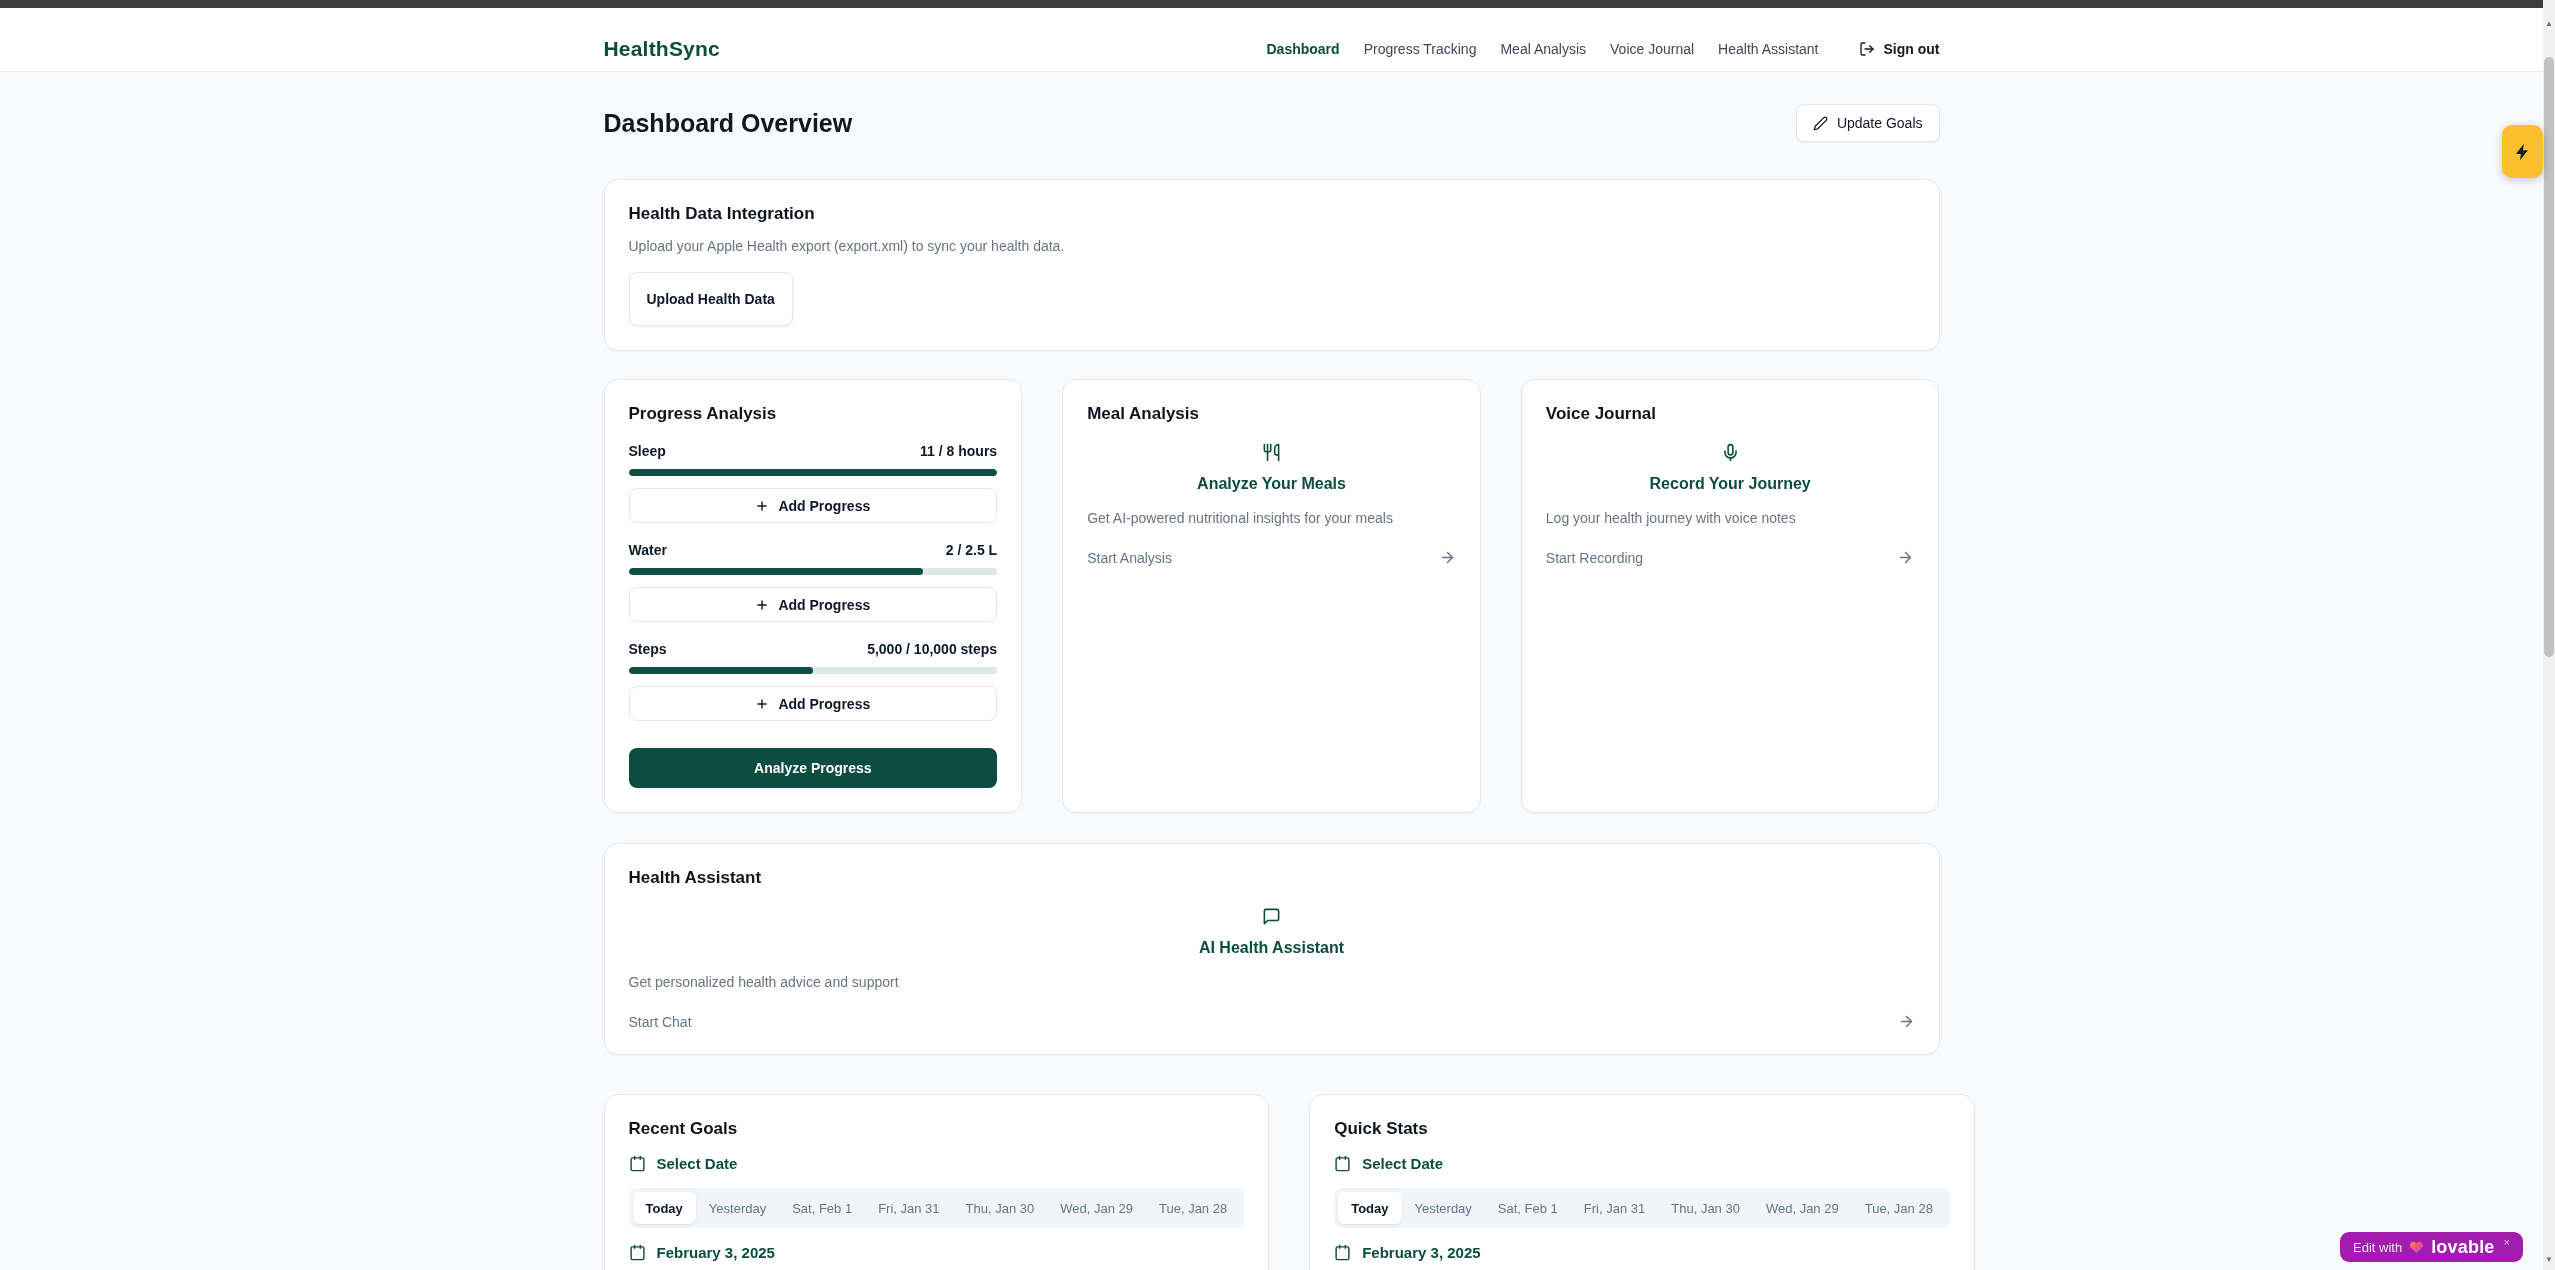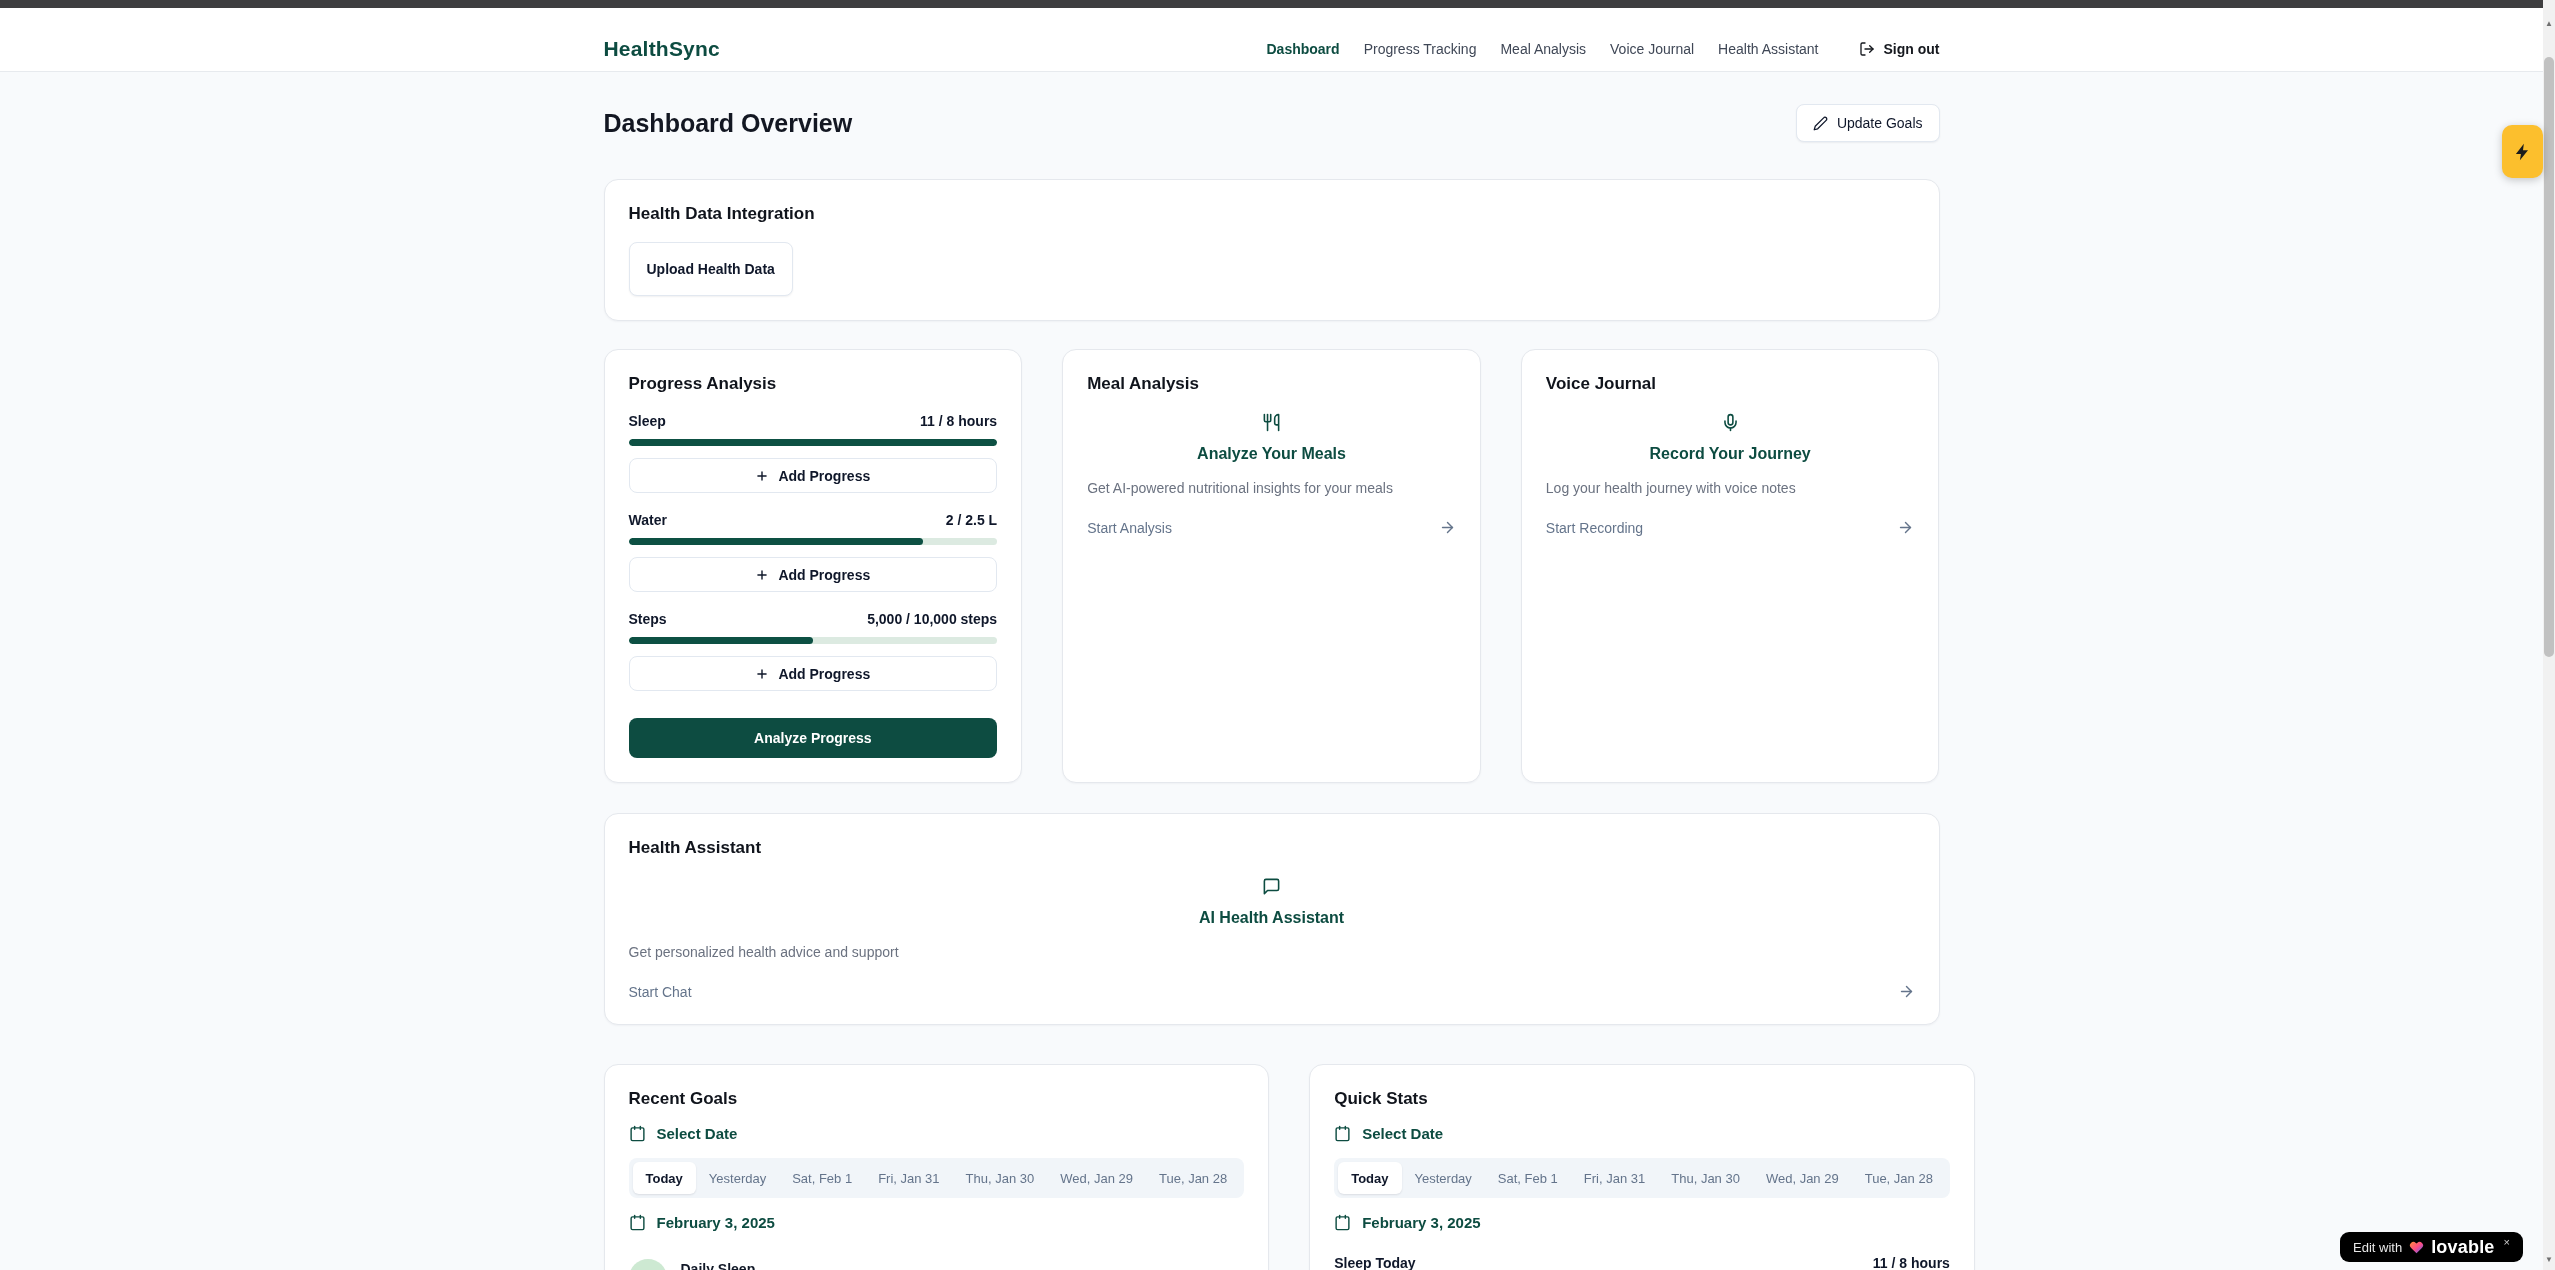--- a/index.html
+++ b/index.html
@@ -71,21 +71,21 @@
 
   
   .scrollbar { position:absolute; top:0; right:0; width:12px; height:1270px; background:#f1f1f1; }
   .scroll-thumb { position:absolute; top:57px; left:1px; width:10px; height:600px; border-radius:6px; background:#c1c1c1; }
   .scroll-arrow { position:absolute; left:0; width:12px; height:14px; display:flex; align-items:center; justify-content:center; font-size:8px; color:#707070; }
   .scroll-arrow.up { top:16px; }
   .scroll-arrow.down { bottom:4px; }
 
   .fab-yellow { position:absolute; top:125px; right:12px; width:41px; height:53px; background:#fcbf2d; border-radius:10px; display:flex; align-items:center; justify-content:center; box-shadow:0 2px 8px rgba(0,0,0,.22); cursor:pointer; }
 
-  .lovable-pill { position:absolute; right:32px; bottom:8px; height:30px; background:#000000; border-radius:9px; display:flex; align-items:center; gap:7px; padding:0 13px; cursor:pointer; }
+  .lovable-pill { position:absolute; right:32px; bottom:8px; height:30px; background:#a21caf; border-radius:9px; display:flex; align-items:center; gap:7px; padding:0 13px; cursor:pointer; }
   .lovable-prefix { color:#e8e8e8; font-size:13px; }
   .lovable-brand { color:#fff; font-size:18px; font-weight:700; letter-spacing:.2px; }
   .lovable-close { color:#cfcfcf; font-size:11px; align-self:flex-start; margin-top:4px; margin-left:2px; }
 
   svg { display:block; }
 </style>
 </head>
 <body>
 
 <div class="canvas">
@@ -125,20 +125,21 @@
           <svg width="15" height="15" viewBox="0 0 24 24" fill="none" stroke="currentColor" stroke-width="2" stroke-linecap="round" stroke-linejoin="round">
                 <path d="M17 3a2.85 2.83 0 1 1 4 4L7.5 20.5 2 22l1.5-5.5Z"></path>
               </svg>
         </span>
         <span>Update Goals</span>
       </button>
     </div>
 
     <section class="card card-pad card-integration">
       <div class="card-title">Health Data Integration</div>
+      <div class="muted integration-desc">Upload your Apple Health export (export.xml) to sync your health data.</div>
       <button class="btn btn-upload">Upload Health Data</button>
     </section>
 
     <section class="row-three">
 
       <div class="card card-pad">
         <div class="card-title">Progress Analysis</div>
 
         <div class="metric">
           <div class="metric-row">

